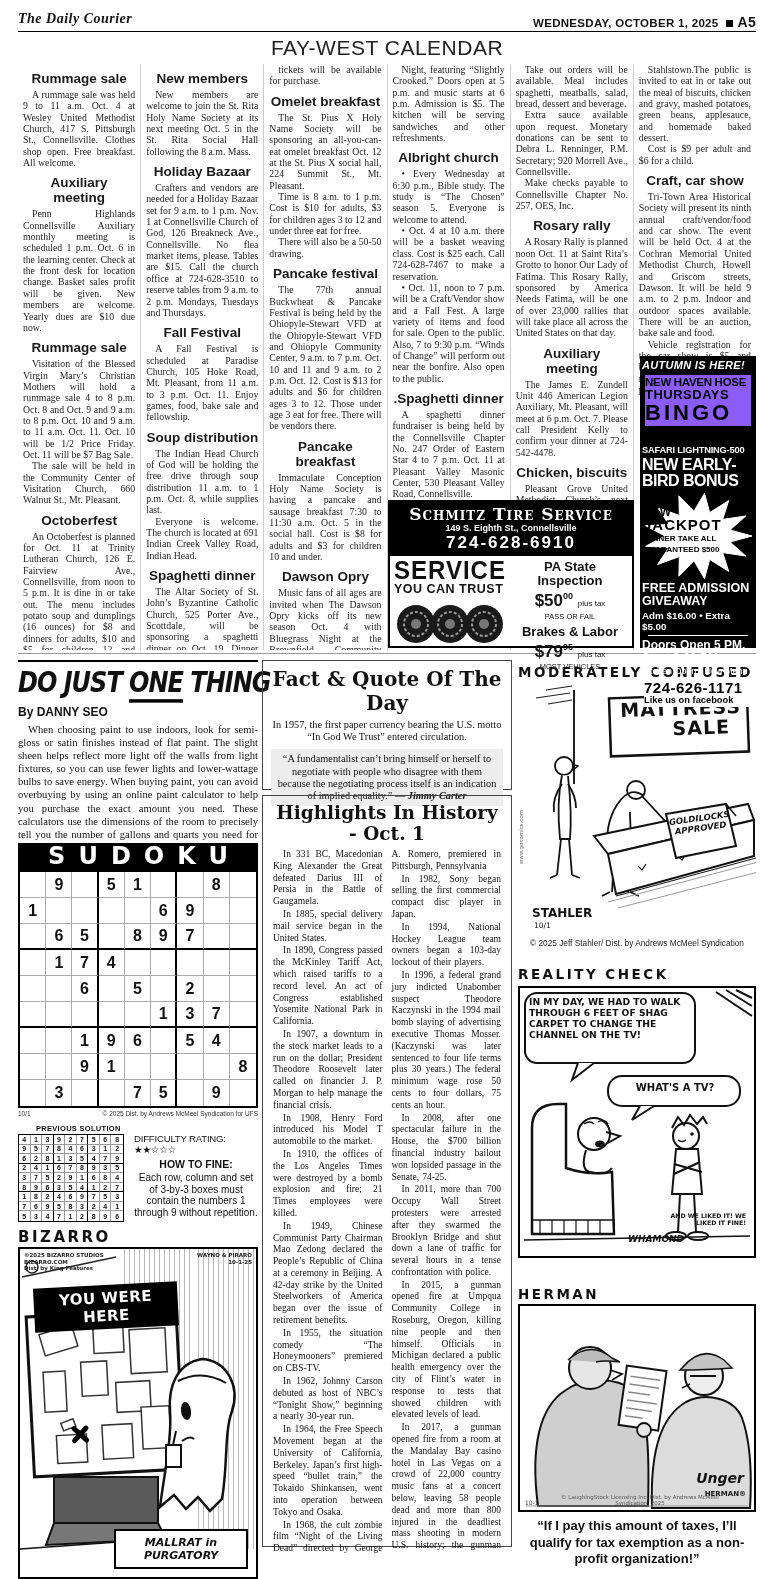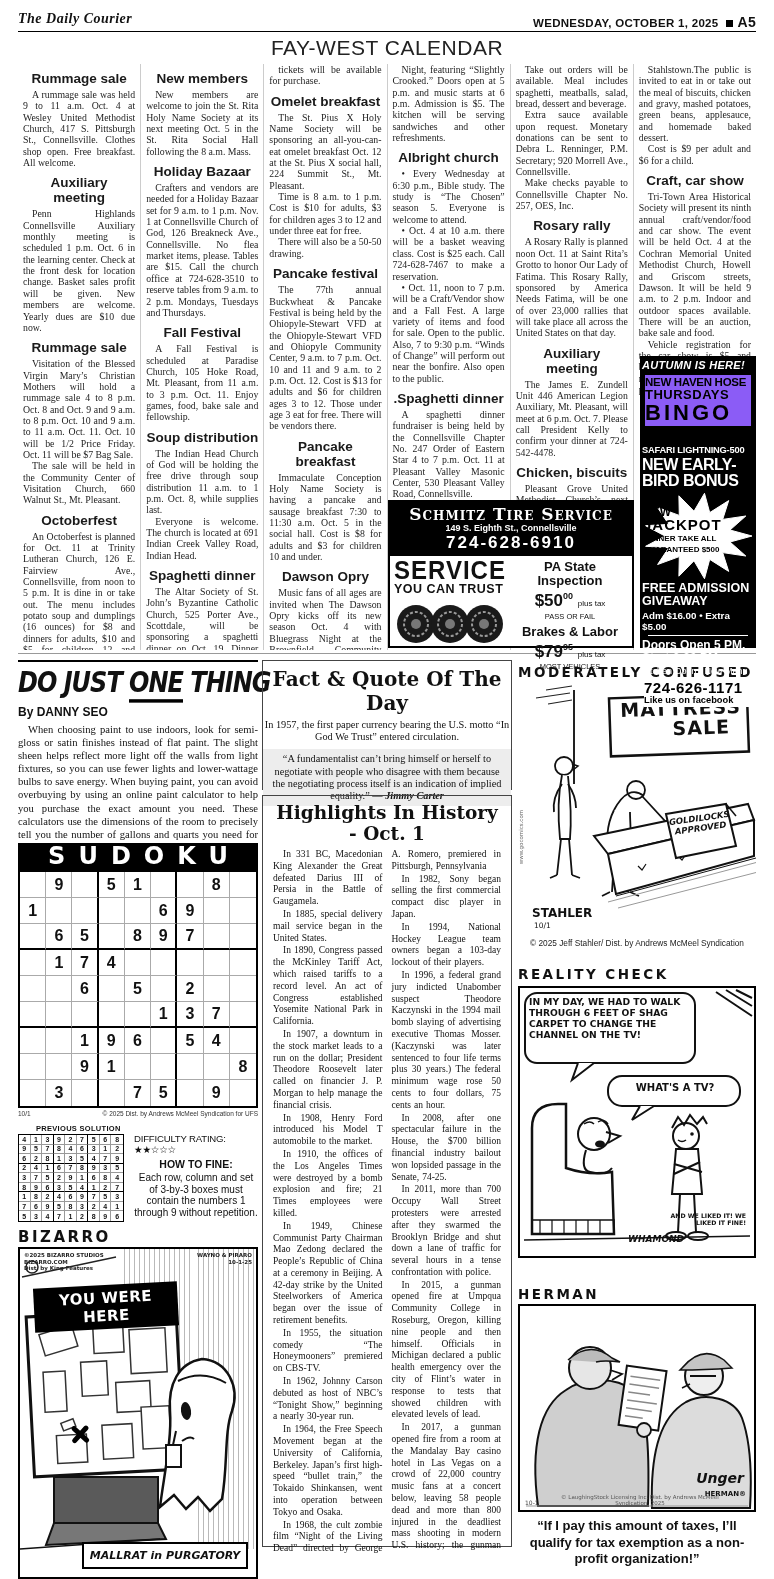--- a/index.html
+++ b/index.html
@@ -94,21 +94,21 @@
   .panel { position:absolute; background:#fff; }
   .panel svg { position:absolute; left:0; top:0; width:100%; height:100%; }
   .overlay { position:absolute; font-family:"DejaVu Sans", sans-serif; }
 
   
   #bizarro-heading { left:18px; top:1228px; }
   #bizarro-panel { left:18px; top:1247px; width:240px; height:332px; border:2.5px solid #000; overflow:hidden; }
   .bz-credit { left:4px; top:3px; font-size:5.5px; line-height:6.5px; font-weight:bold; color:#222; }
   .bz-artist { right:4px; top:3px; font-size:5.5px; line-height:6.5px; text-align:right; font-weight:bold; color:#222; }
   .bz-sign-text { left:14px; top:36px; width:144px; transform:rotate(-3deg); background:#000; color:#fff; font-weight:900; font-size:15px; text-align:center; padding:4px 0; letter-spacing:0.5px; }
-  .bz-caption { right:8px; bottom:8px; width:166px; border:2px solid #000; background:#fff; text-align:center; font-weight:bold; font-style:italic; font-size:11px; padding:5px 2px; }
+  .bz-caption { right:8px; bottom:8px; width:134px; border:2px solid #000; background:#fff; text-align:center; font-weight:bold; font-style:italic; font-size:11px; padding:5px 2px; }
 
   
   #modconf-heading { left:518px; top:664px; }
   #modconf-panel { left:518px; top:684px; width:238px; height:252px; }
   .mc-sign { left:96px; top:14px; width:134px; transform:rotate(-2deg); text-align:center; font-weight:bold; line-height:20px; font-size:19px; letter-spacing:1px; }
   .mc-tent { left:150px; top:130px; width:64px; transform:rotate(-8deg); text-align:center; font-weight:bold; font-style:italic; font-size:8.5px; line-height:9.5px; }
   .mc-sig { left:14px; bottom:16px; font-weight:bold; font-size:12px; }
   .mc-date { left:16px; bottom:6px; font-size:7.5px; }
   .mc-site { left:-24px; top:150px; transform:rotate(-90deg); font-size:5.5px; color:#666; }
   .mc-credit { left:518px; top:938px; width:238px; text-align:center; font-family:"Liberation Sans", sans-serif; font-size:8.3px; color:#222; }
@@ -124,21 +124,21 @@
   
   #herman-heading { left:518px; top:1286px; }
   #herman-panel { left:518px; top:1304px; width:238px; height:208px; border:2px solid #000; }
   .hm-date { left:5px; bottom:4px; font-size:6px; color:#444; }
   .hm-credit { left:30px; bottom:4px; width:180px; text-align:center; font-size:5.5px; color:#555; }
   .hm-sig { right:10px; bottom:24px; font-style:italic; font-weight:bold; font-size:14px; }
   .hm-brand { right:8px; bottom:12px; font-weight:bold; font-size:7px; }
   .herman-caption { left:518px; top:1518px; width:238px; text-align:center; font-family:"Liberation Sans", sans-serif; font-weight:bold; font-size:13px; line-height:16.5px; }
 
   
-  #factquote { left:262px; top:660px; width:250px; height:130px; border:1px solid #444; padding:6px 0; text-align:center; }
+  #factquote { left:262px; top:660px; width:250px; height:130px; border:1px solid #444; padding:6px 8px; text-align:center; }
   .fq-title { font-family:"DejaVu Serif", serif; font-weight:bold; font-size:20px; }
   .fq-fact { font-size:10.3px; line-height:12.2px; margin-top:4px; }
   .fq-quote { background:#ededed; margin-top:6px; padding:4px 6px; font-size:10.3px; line-height:12.2px; }
   .fq-attr { font-weight:bold; font-style:italic; }
 
   
   #highlights { left:262px; top:795px; width:250px; height:752px; border:1px solid #444; padding:6px 10px; }
   .hl-title { font-family:"DejaVu Serif", serif; font-weight:bold; font-size:18.5px; text-align:center; margin-bottom:5px; }
   .hl-body { column-count:2; column-gap:9px; height:708px; overflow:hidden; }
   .hl-body p { font-size:9.5px; line-height:11.8px; text-align:justify; text-indent:10px; margin-bottom:1px; word-spacing:0.6px; }

